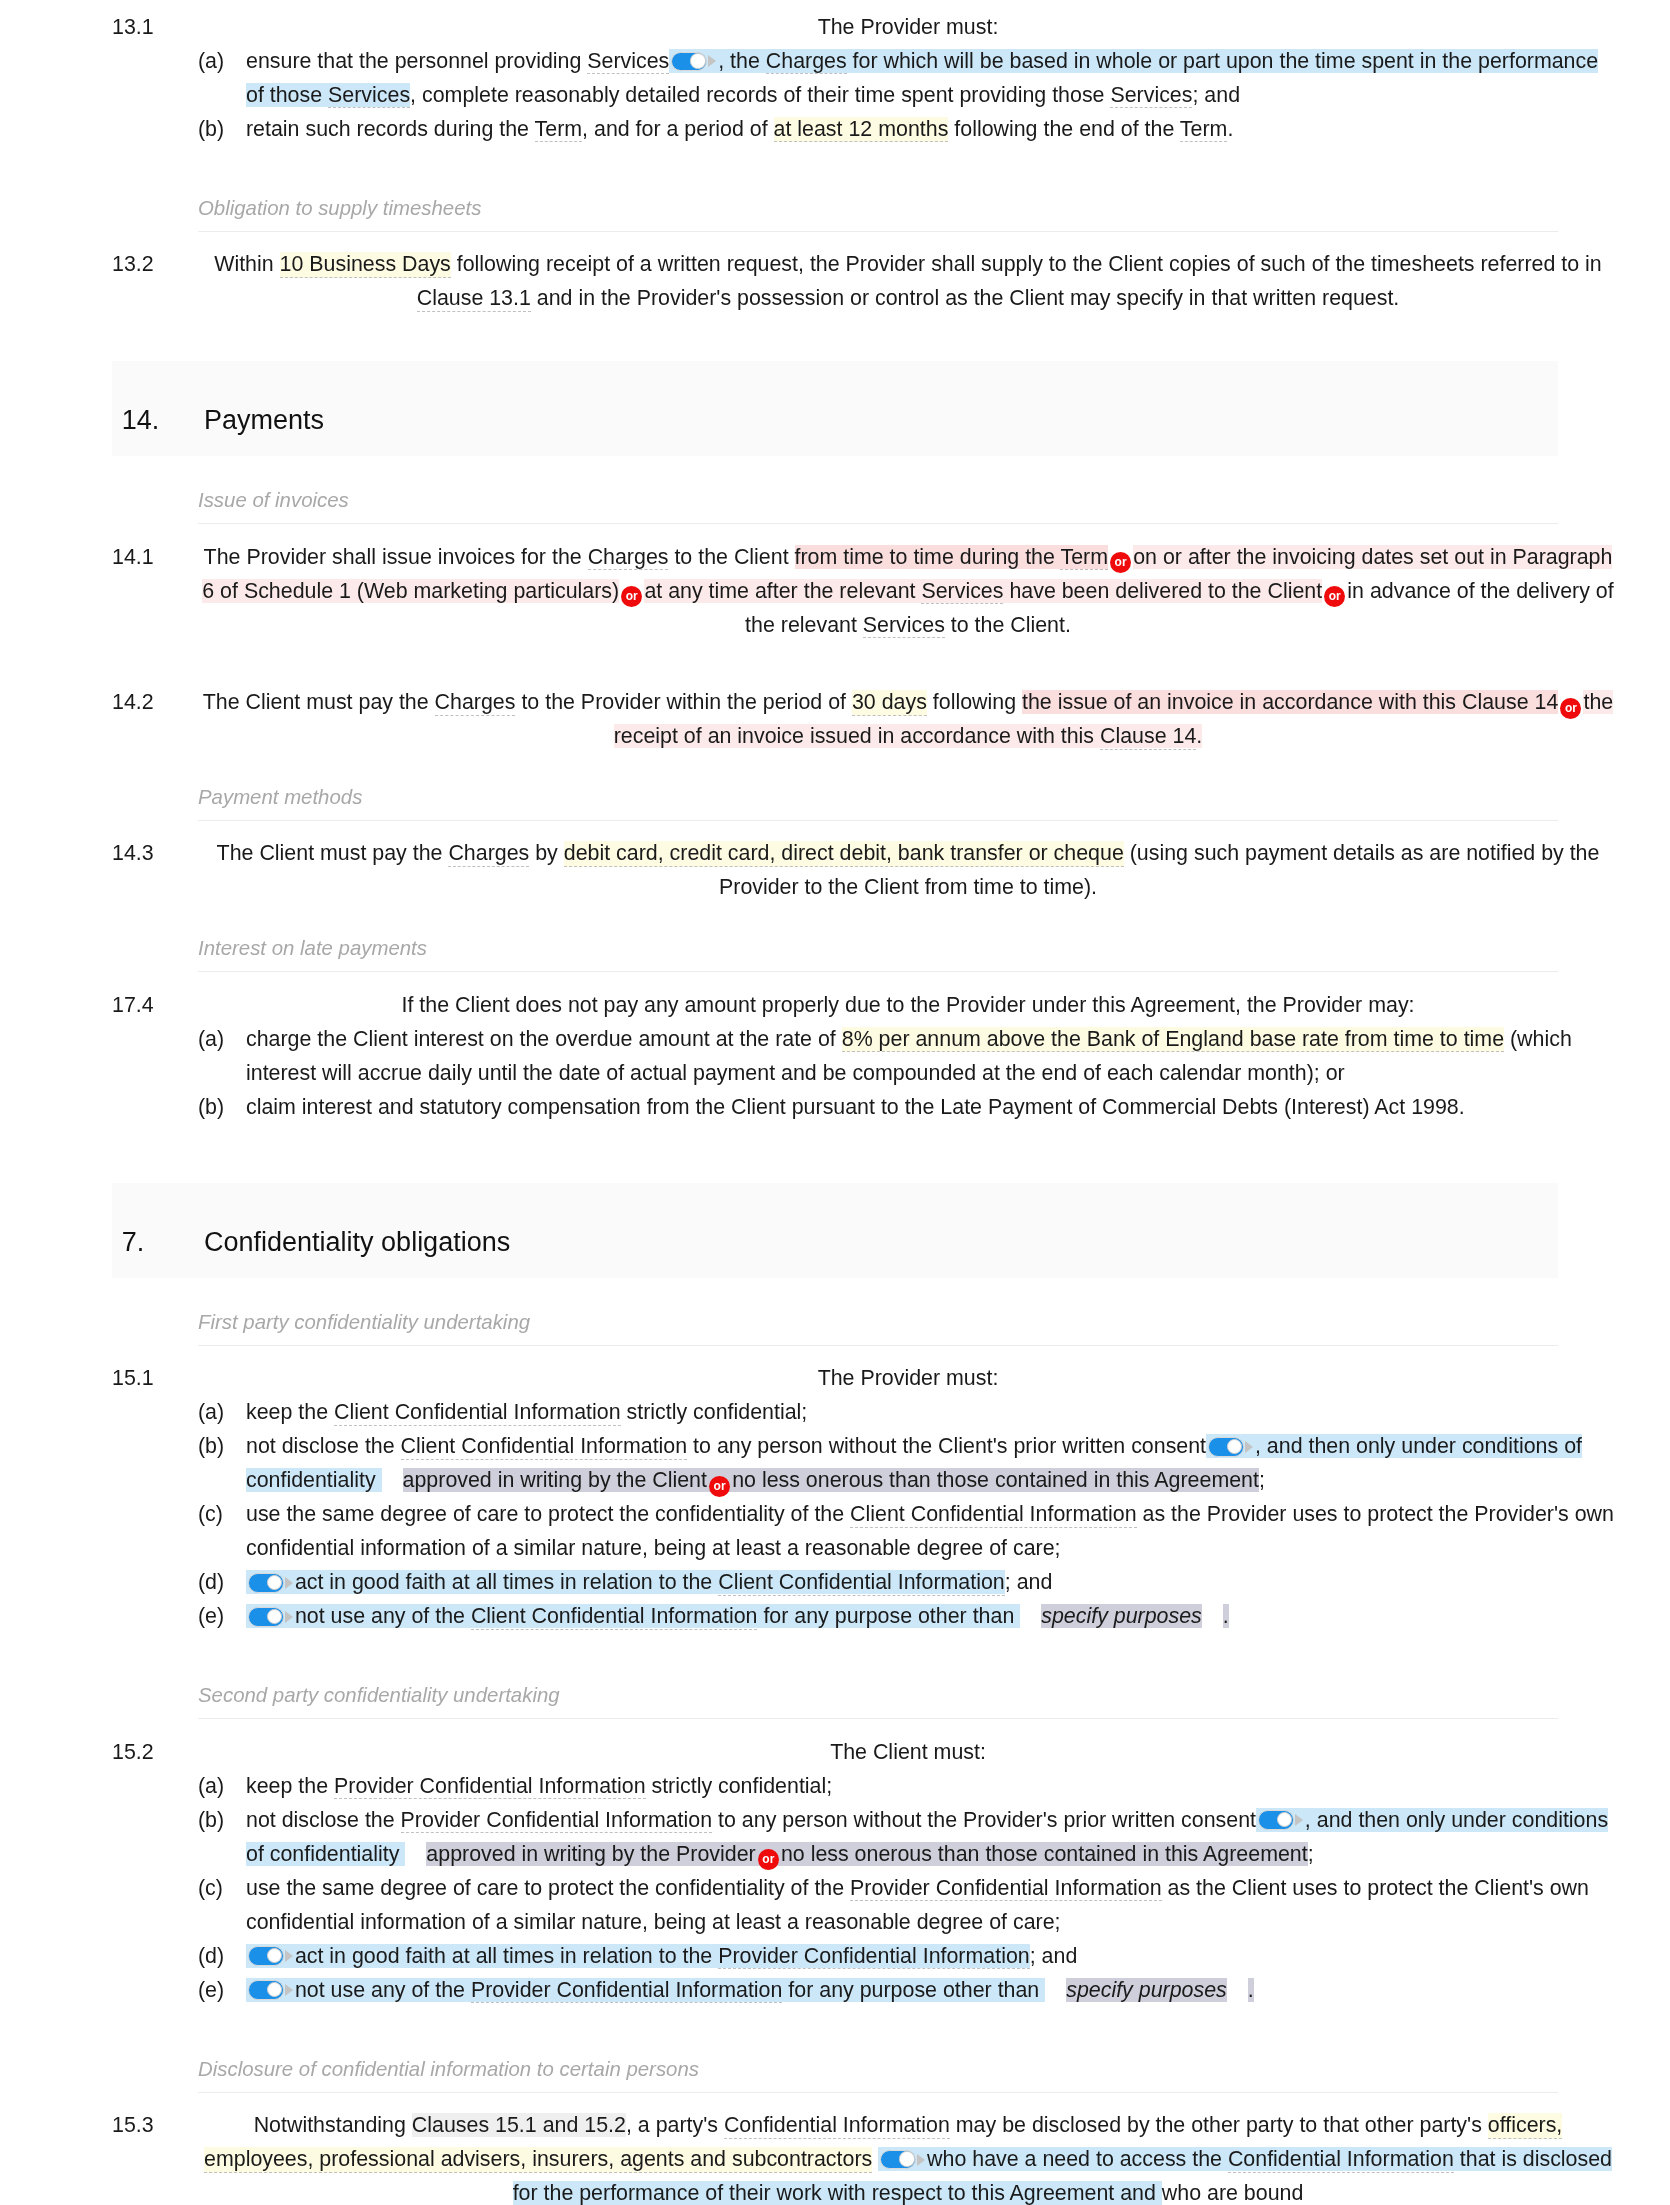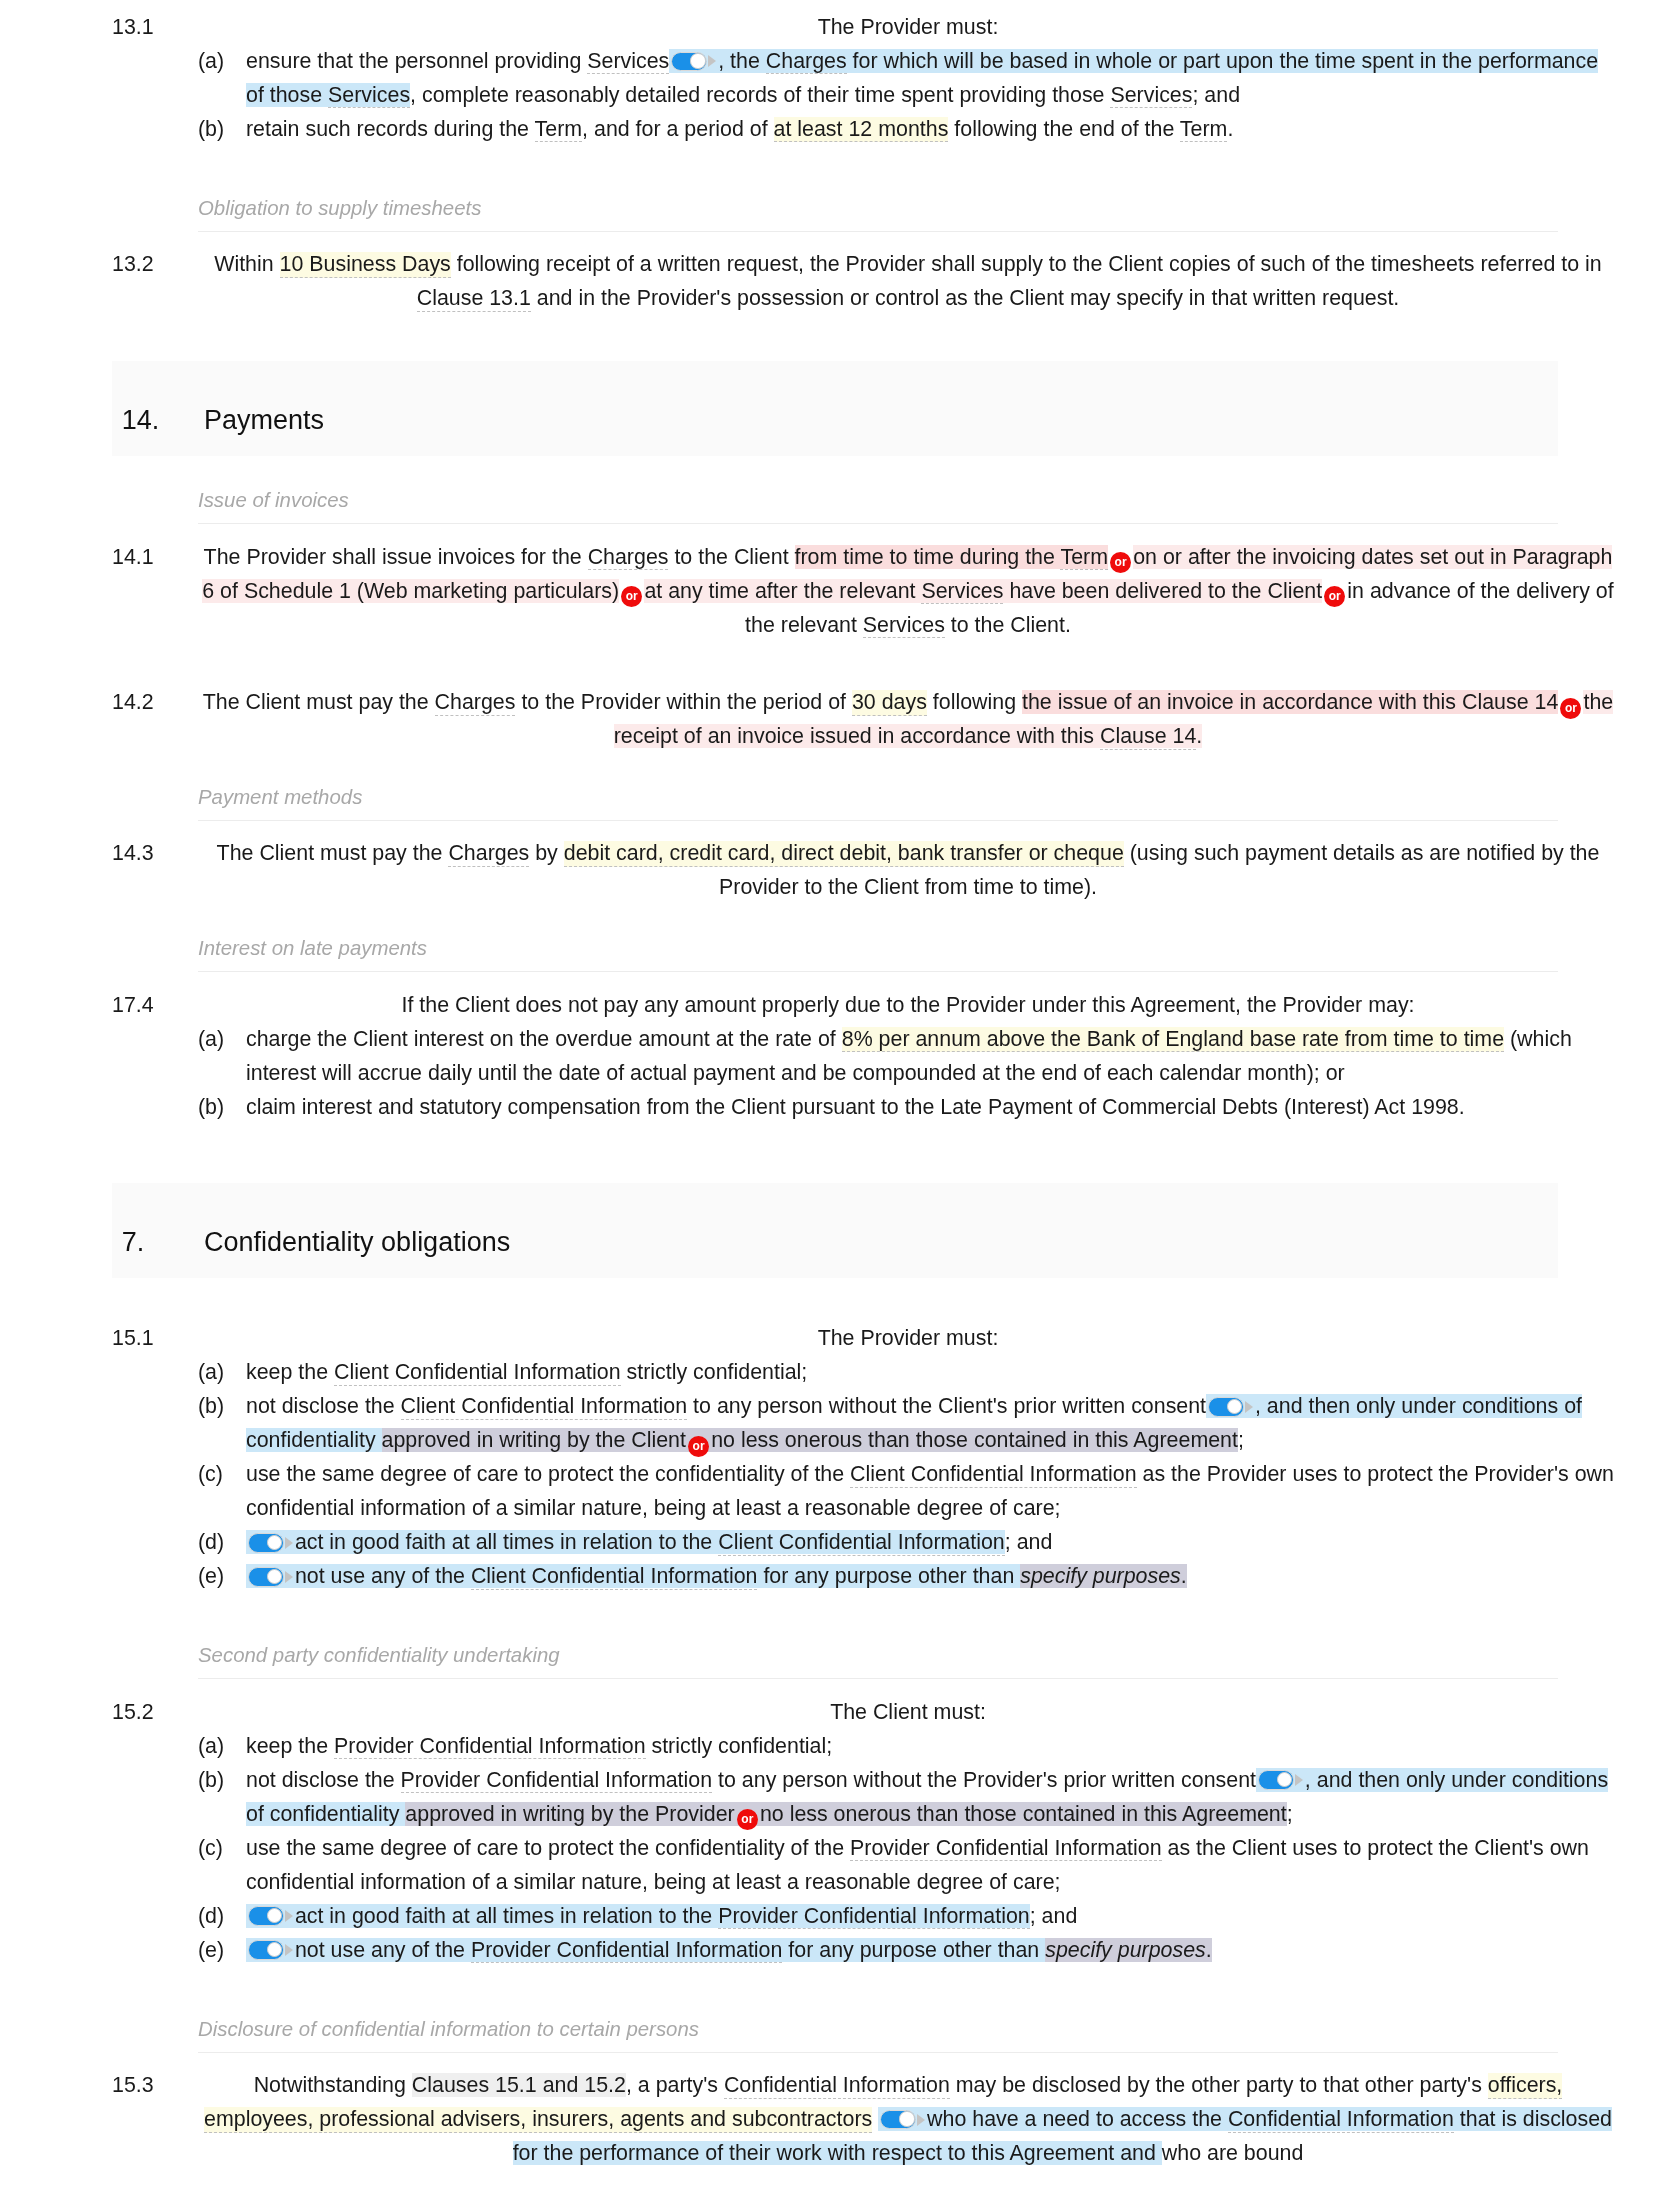--- a/index.html
+++ b/index.html
@@ -100,21 +100,21 @@
     border-bottom:1.4px solid #ececec;
     padding-bottom:7px;
   }
 
   
   .hl-blue   { background:#cbe7f8; }
   .hl-yellow { background:#fdfbe2; }
   .hl-pink   { background:#fadddd; }
   .hl-pink-l { background:#fceaea; }
   .hl-grey   { background:#efefef; }
-  .hl-lav    { background:#cfcedb; }
+  .hl-lav    { background:#cfcedb;margin-left:21px; }
 
   .dterm {
     border-bottom:1.4px dashed #c0c0c0;
     padding-bottom:0.7px;
   }
   .ital { font-style:italic; }
 
   
   .toggle {
     display:inline-flex;
@@ -297,20 +297,23 @@
 
   <div class="gap-xl"></div>
 
   <div class="section-head">
     <div class="snum">7.</div>
     <div class="stitle">Confidentiality obligations</div>
   </div>
 
   <div class="gap-md"></div>
 
+  <div class="subhead">
+    <div class="sh-inner">First party confidentiality undertaking</div>
+  </div>
 
   <div class="gap-sm"></div>
 
   <div class="clause">
     <div class="cnum">15.1</div>
     <div class="cbody">
       <div class="para">The Provider must:</div>
       <div class="sublist">
 
         <div class="subitem">

